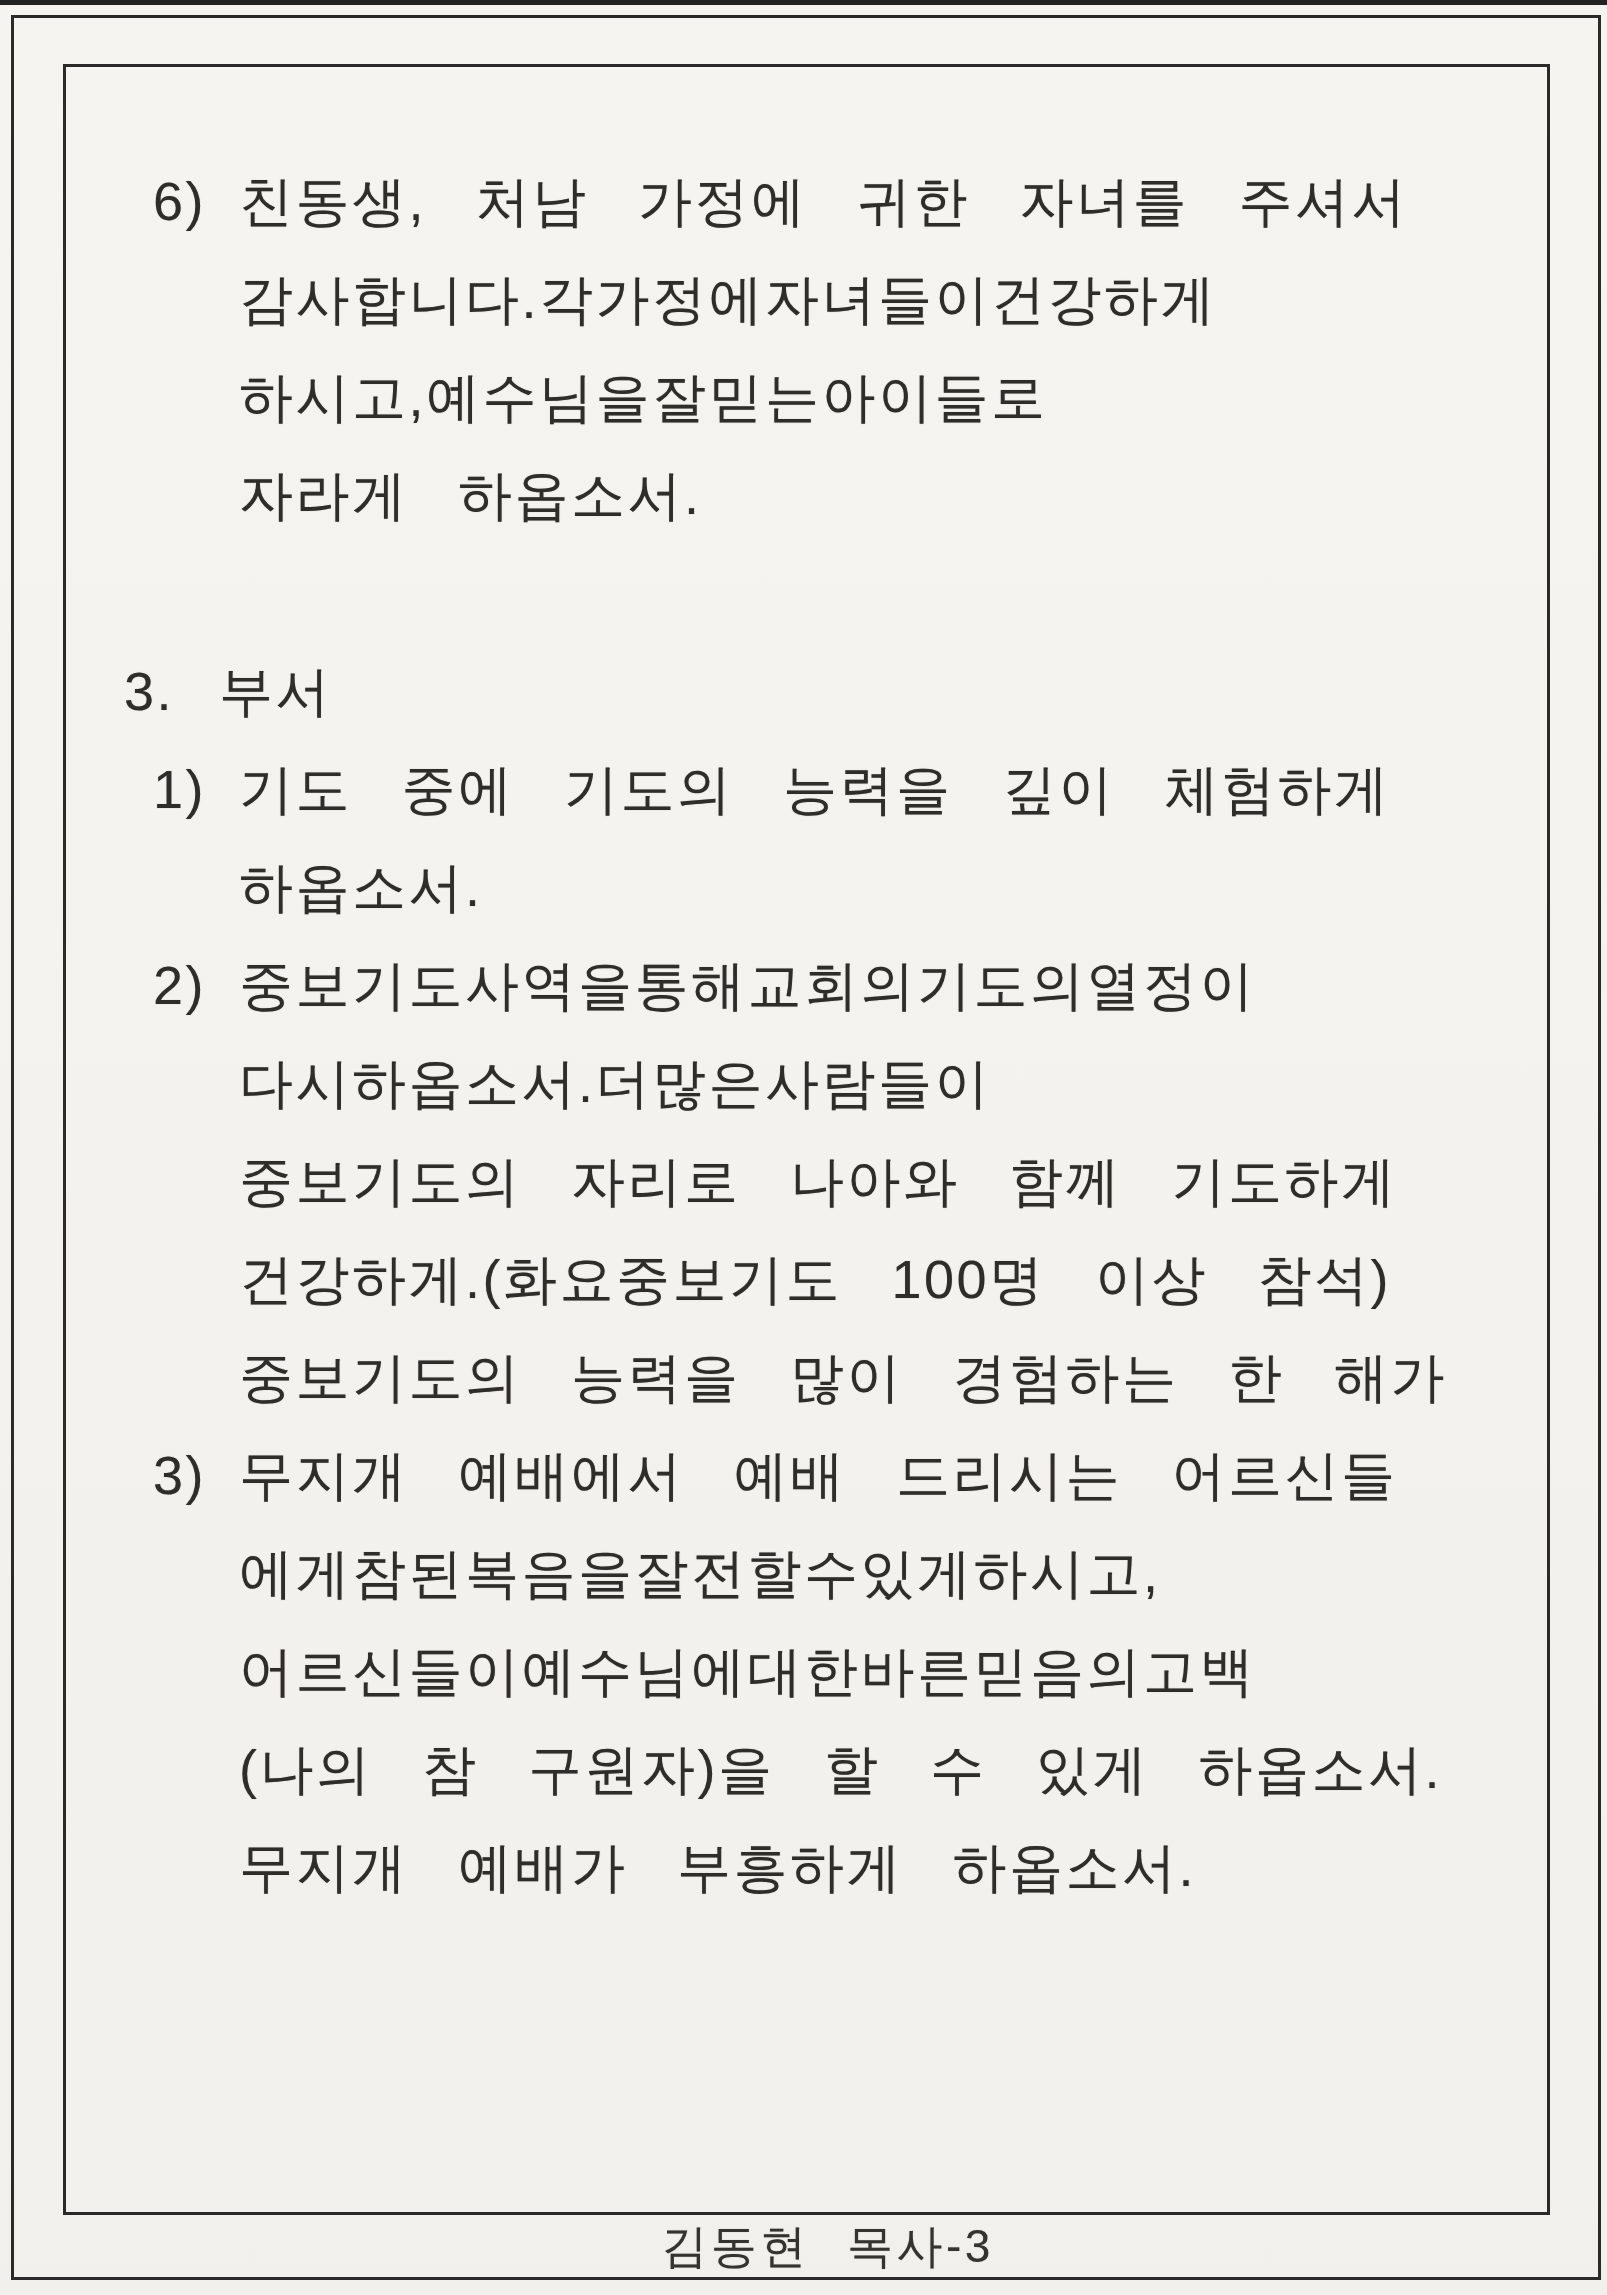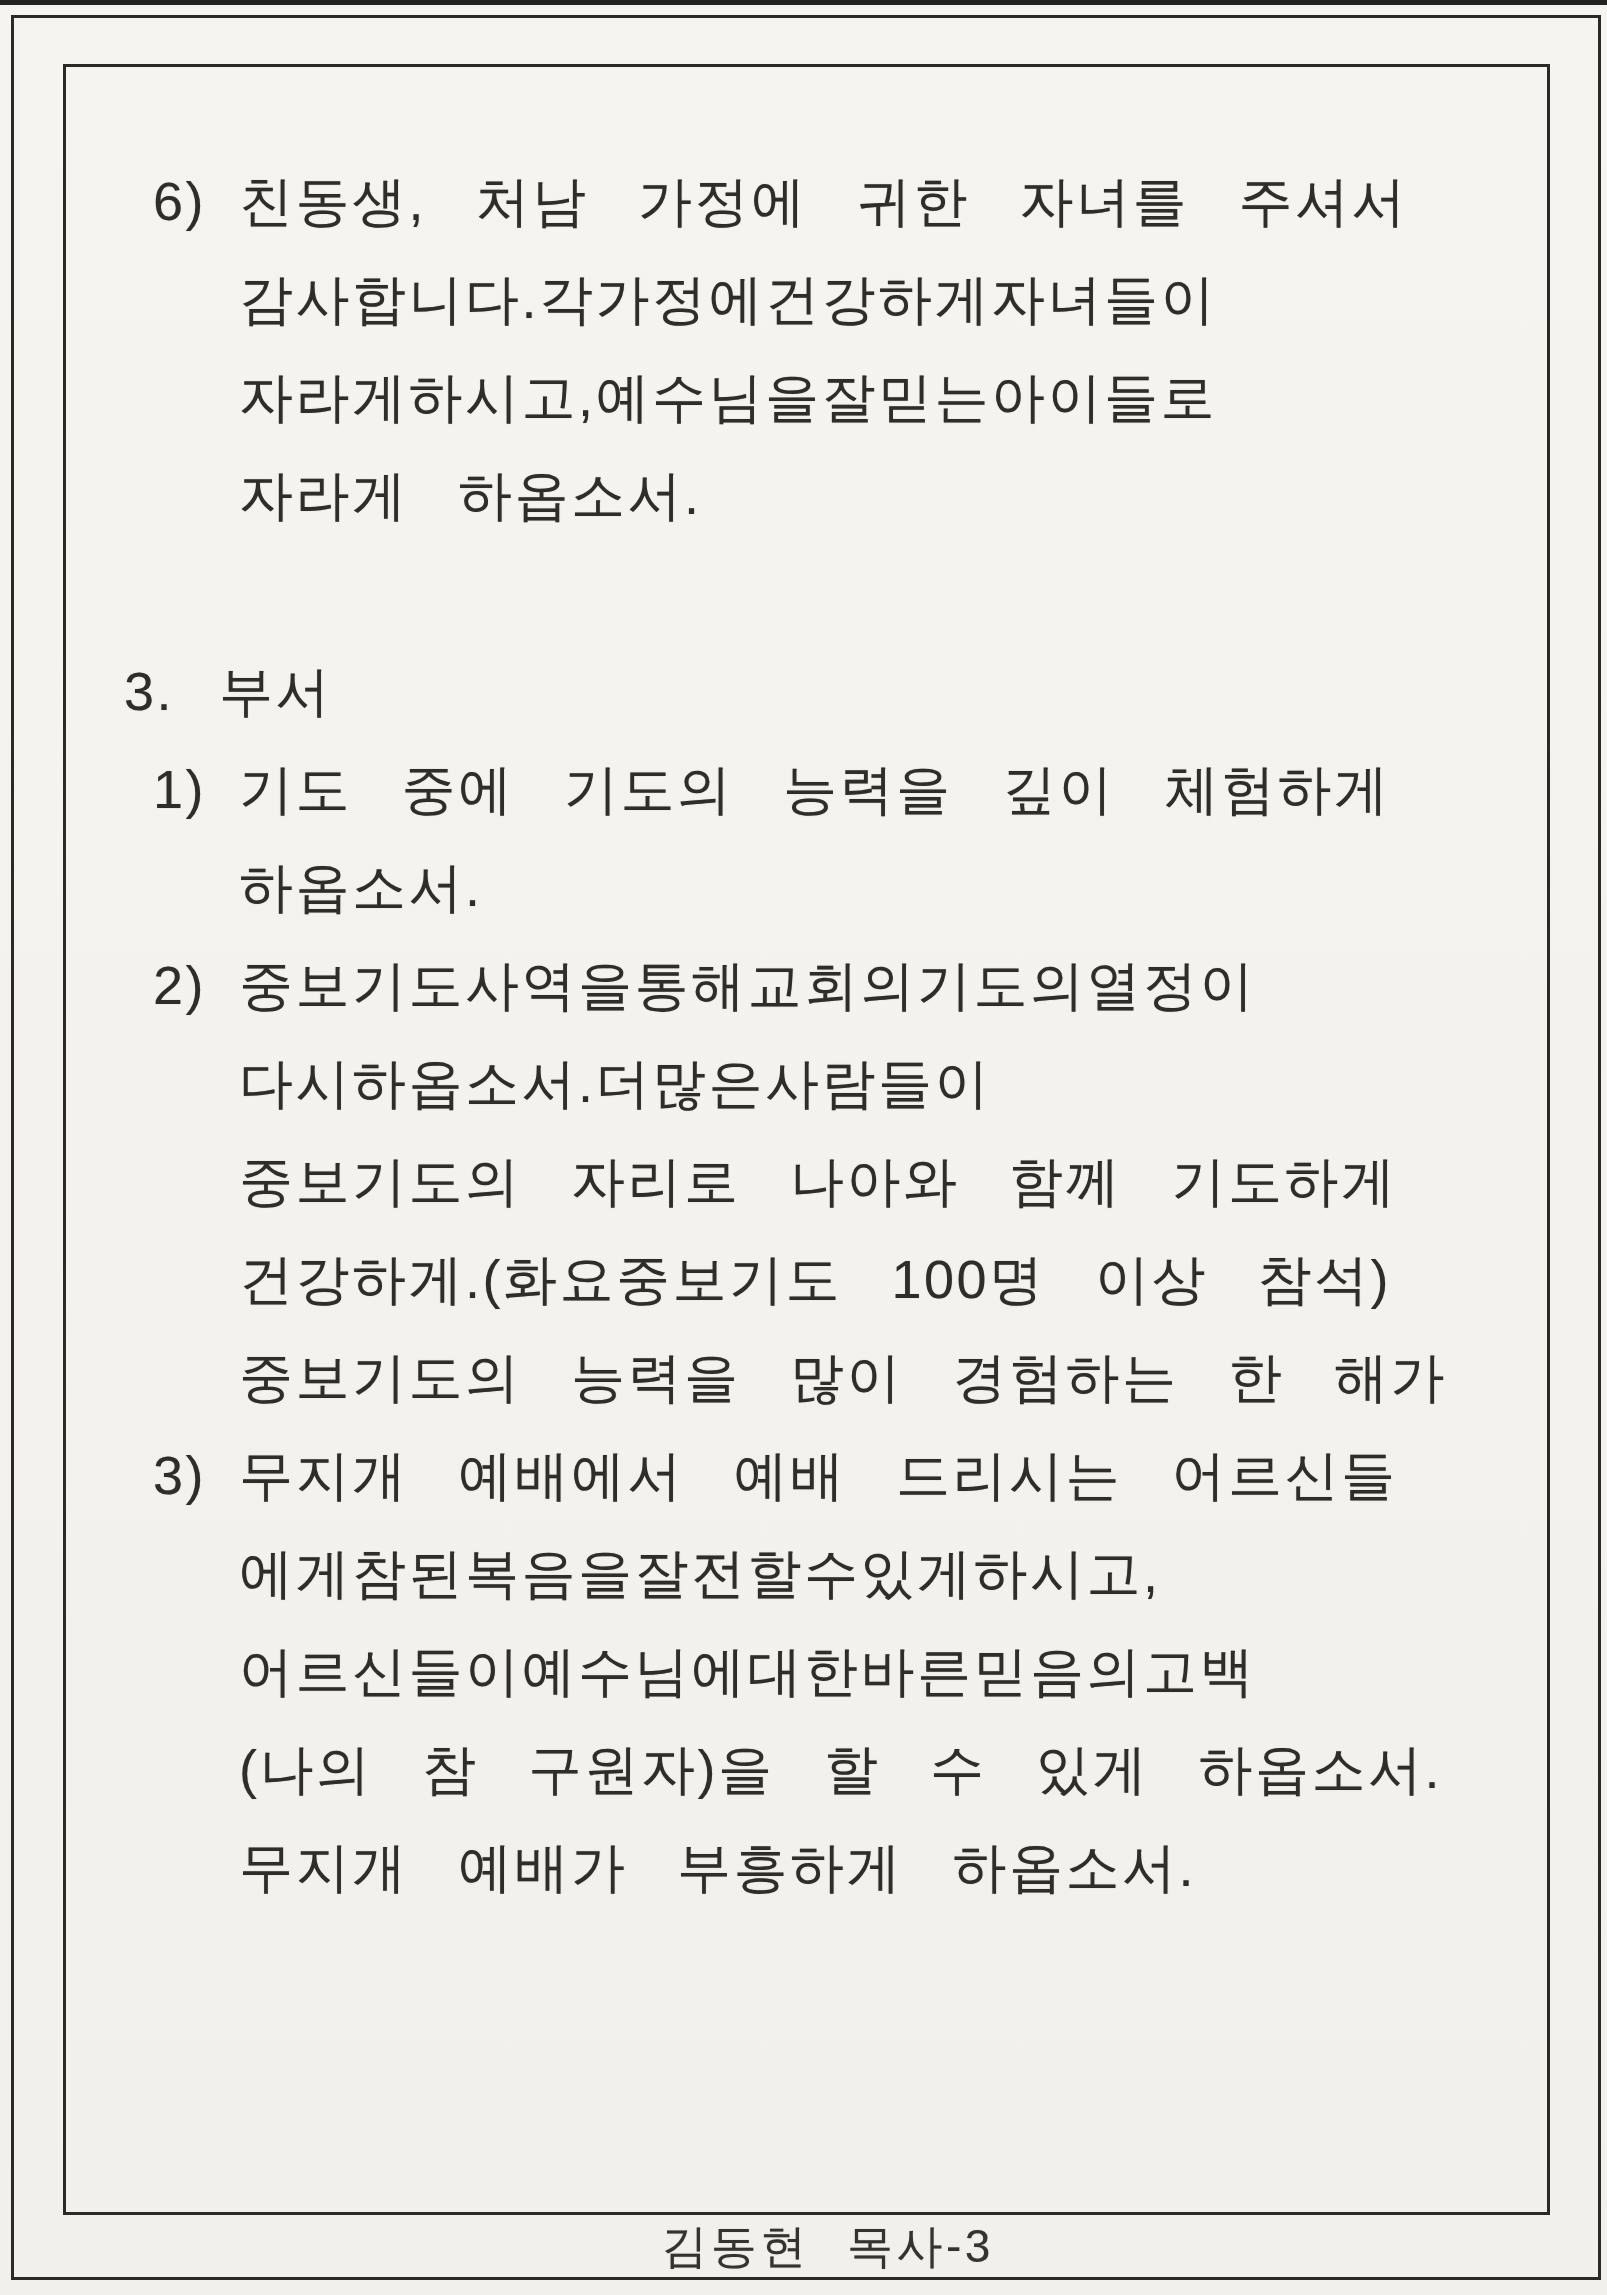--- a/index.html
+++ b/index.html
@@ -118,27 +118,26 @@
     <div class="doc" id="doc">
         <div class="row">
           <span class="marker">6)</span>
           <div class="text">친동생, 처남 가정에 귀한 자녀를 주셔서</div>
         </div>
         <div class="row">
           <div class="text just">
             <span>감사합니다.</span>
             <span>각</span>
             <span>가정에</span>
+            <span>자녀들이</span>
             <span>건강하게</span>
-            <span>자녀들이</span>
-          </div>
-        </div>
-        <div class="row">
-          <div class="text just">
-            <span>자라게</span>
+          </div>
+        </div>
+        <div class="row">
+          <div class="text just">
             <span>하시고,</span>
             <span>예수님을</span>
             <span>잘</span>
             <span>믿는</span>
             <span>아이들로</span>
           </div>
         </div>
         <div class="row">
           <div class="text">자라게 하옵소서.</div>
         </div>

